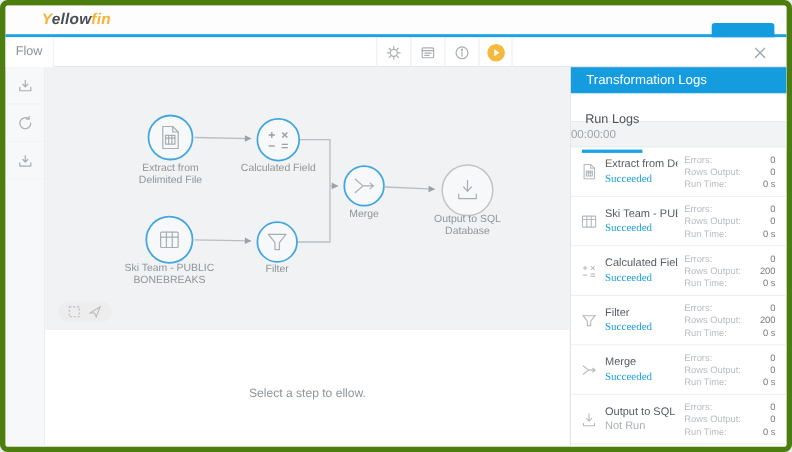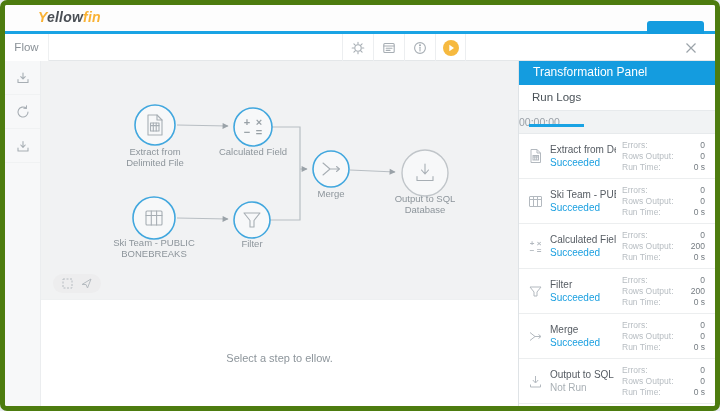--- a/index.html
+++ b/index.html
@@ -36,30 +36,30 @@
   .mini-toolbar { position:absolute; left:12px; bottom:6px; display:flex; gap:6px; background:#ededee; border-radius:10px; padding:3px 8px; }
   .mini-toolbar .mt { cursor:pointer; display:flex; align-items:center; }
 
   .preview { flex:1; background:#fff; border-top:1px solid #eef0f1; display:flex; flex-direction:column; align-items:center; justify-content:center; }
   .preview div { font-size:11px; color:#8d959b; line-height:16px; text-align:center; }
 
   
   .panel { width:197px; border-left:1px solid #dfe3e6; background:#fff; display:flex; flex-direction:column; margin-top:-1px; }
   .panel-header { height:25px; background:#149cdf; color:#fff; font-size:12px; line-height:25px; padding-left:14px; }
   .panel-tabrow { height:26px; border-bottom:1px solid #e7eaec; position:relative; background:#fff; }
-  .panel-tab { position:absolute; left:10px; top:0; height:42px; line-height:24px; font-size:11.5px; color:#4a5258; padding:0 3px; cursor:pointer; }
+  .panel-tab { position:absolute; left:10px; top:12px; height:42px; line-height:24px; font-size:11.5px; color:#4a5258; padding:0 3px; cursor:pointer; }
   .panel-tab::after { content:""; position:absolute; left:0; right:0; bottom:0; height:3px; background:#1aa3e4; }
   .panel-timer { height:23px; background:#f1f3f4; border-bottom:1px solid #e7eaec; text-align:left; font-size:10.5px; color:#9aa1a8; line-height:23px; }
   .log-list { flex:1; overflow:hidden; }
   .log-row { height:45px; border-bottom:1px solid #eceeef; display:flex; align-items:center; padding:0 10px 0 9px; cursor:pointer; background:#fff; }
   .row-icon { width:22px; flex:none; display:flex; align-items:center; }
   .row-main { width:66px; flex:none; }
   .row-title { font-size:10px; color:#565c63; white-space:nowrap; overflow:hidden; }
   .row-status { font-size:10px; margin-top:2px; }
-  .st-success { color:#1a9fe0; }
+  .st-success { color:#1a9fe0;font-family:Liberation Serif, serif; }
   .st-notrun { color:#a9b0b5; }
   .row-stats { flex:1; padding-left:6px; }
   .stat { display:flex; justify-content:space-between; font-size:8.5px; line-height:11px; }
   .stat-label { color:#b7bdc2; }
   .stat-val { color:#747b81; }
 
   svg .ic { stroke:#a7aeb4; fill:none; stroke-width:1.1; stroke-linecap:round; stroke-linejoin:round; }
   svg text { font-family:"Liberation Sans", sans-serif; }
 </style>
 </head>
@@ -237,21 +237,21 @@
           </span>
         </div>
       </div>
 
       <div class="preview">
         <div>Select a step to ellow.</div>
       </div>
     </div>
 
     <div class="panel">
-      <div class="panel-header">Transformation Panel</div>
+      <div class="panel-header">Transformation Logs</div>
       <div class="panel-tabrow">
         <span class="panel-tab">Run Logs</span>
       </div>
       <div class="panel-timer">00:00:00</div>
       <div class="log-list">
   <div class="log-row">
     <span class="row-icon">
               <svg width="15" height="16" viewBox="0 0 15 16">
                 <g stroke="#b3b9bf" fill="none" stroke-width="1">
                   <path d="M3 1.5 h6 l3.5 3.5 v9.5 h-9.5 z"></path>

